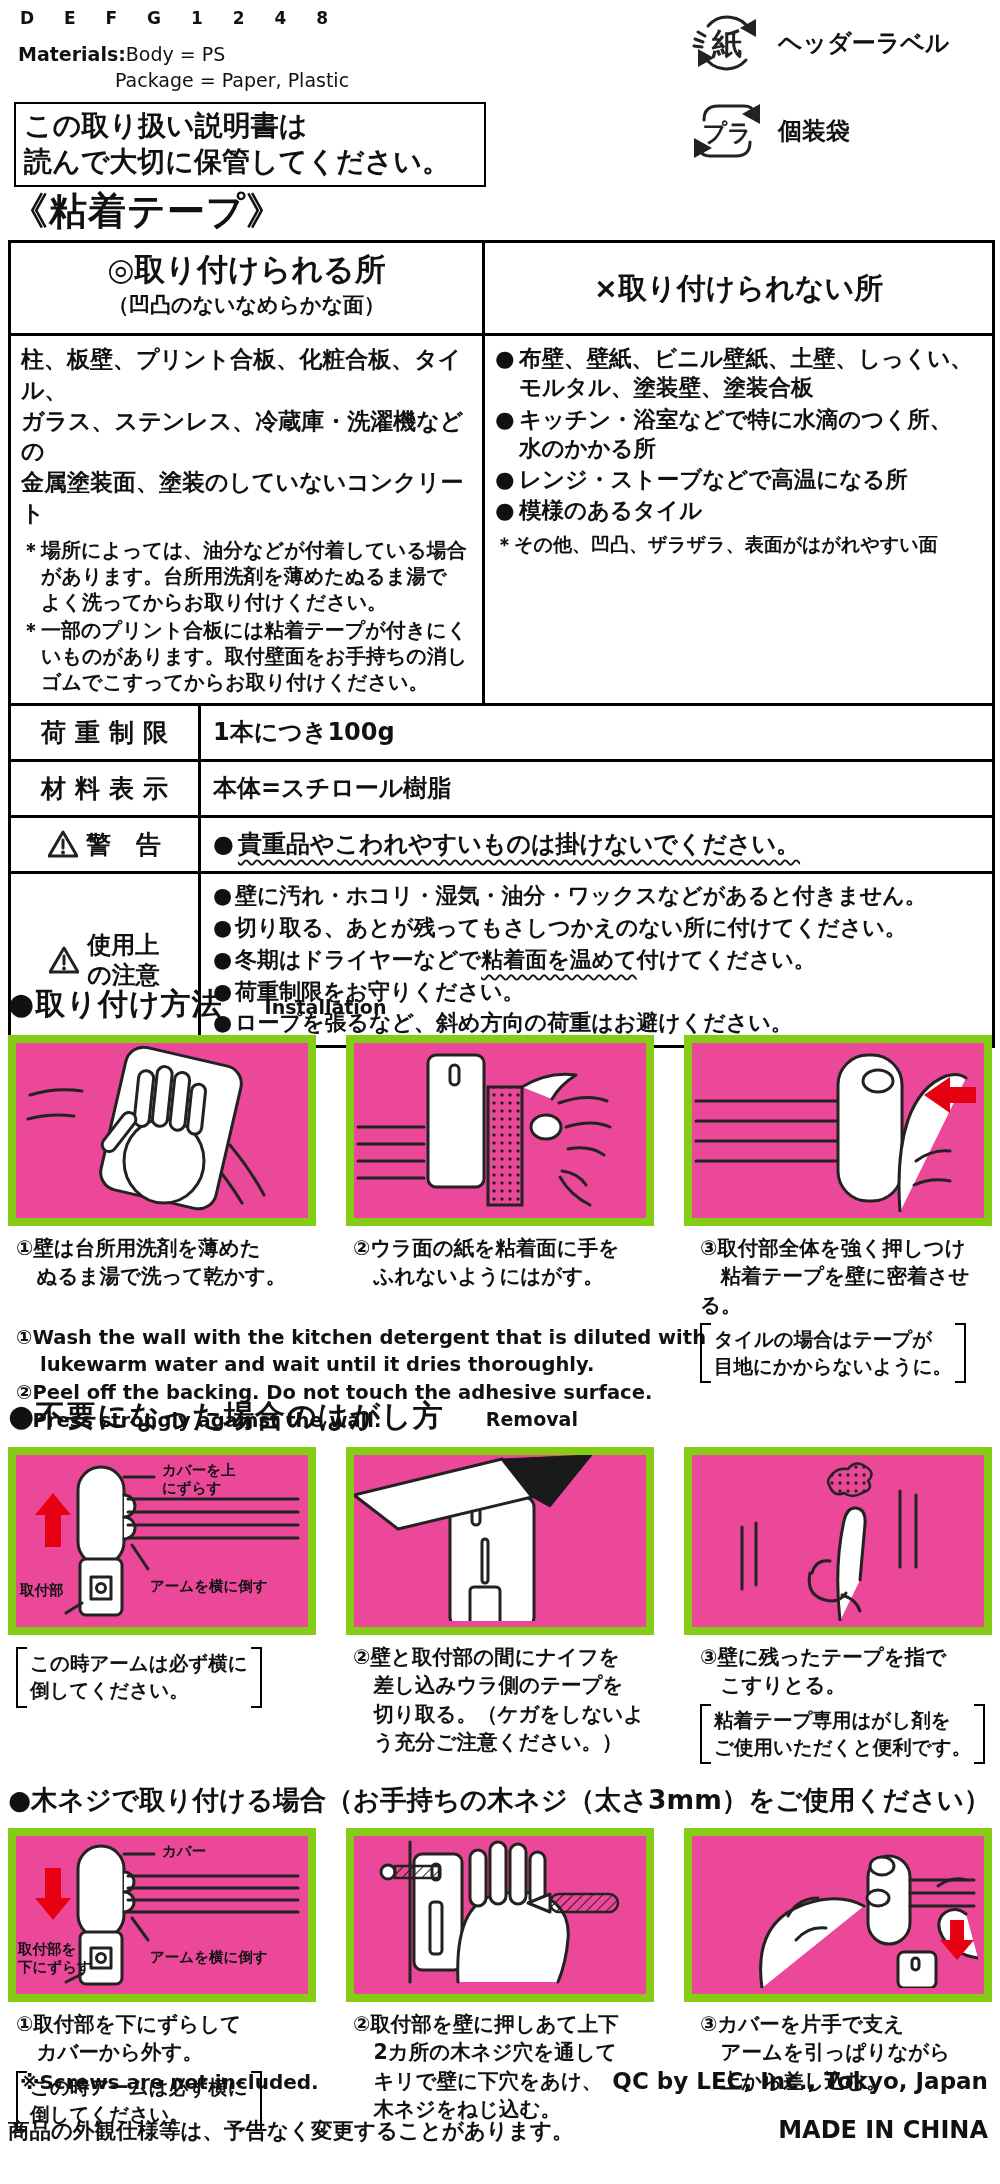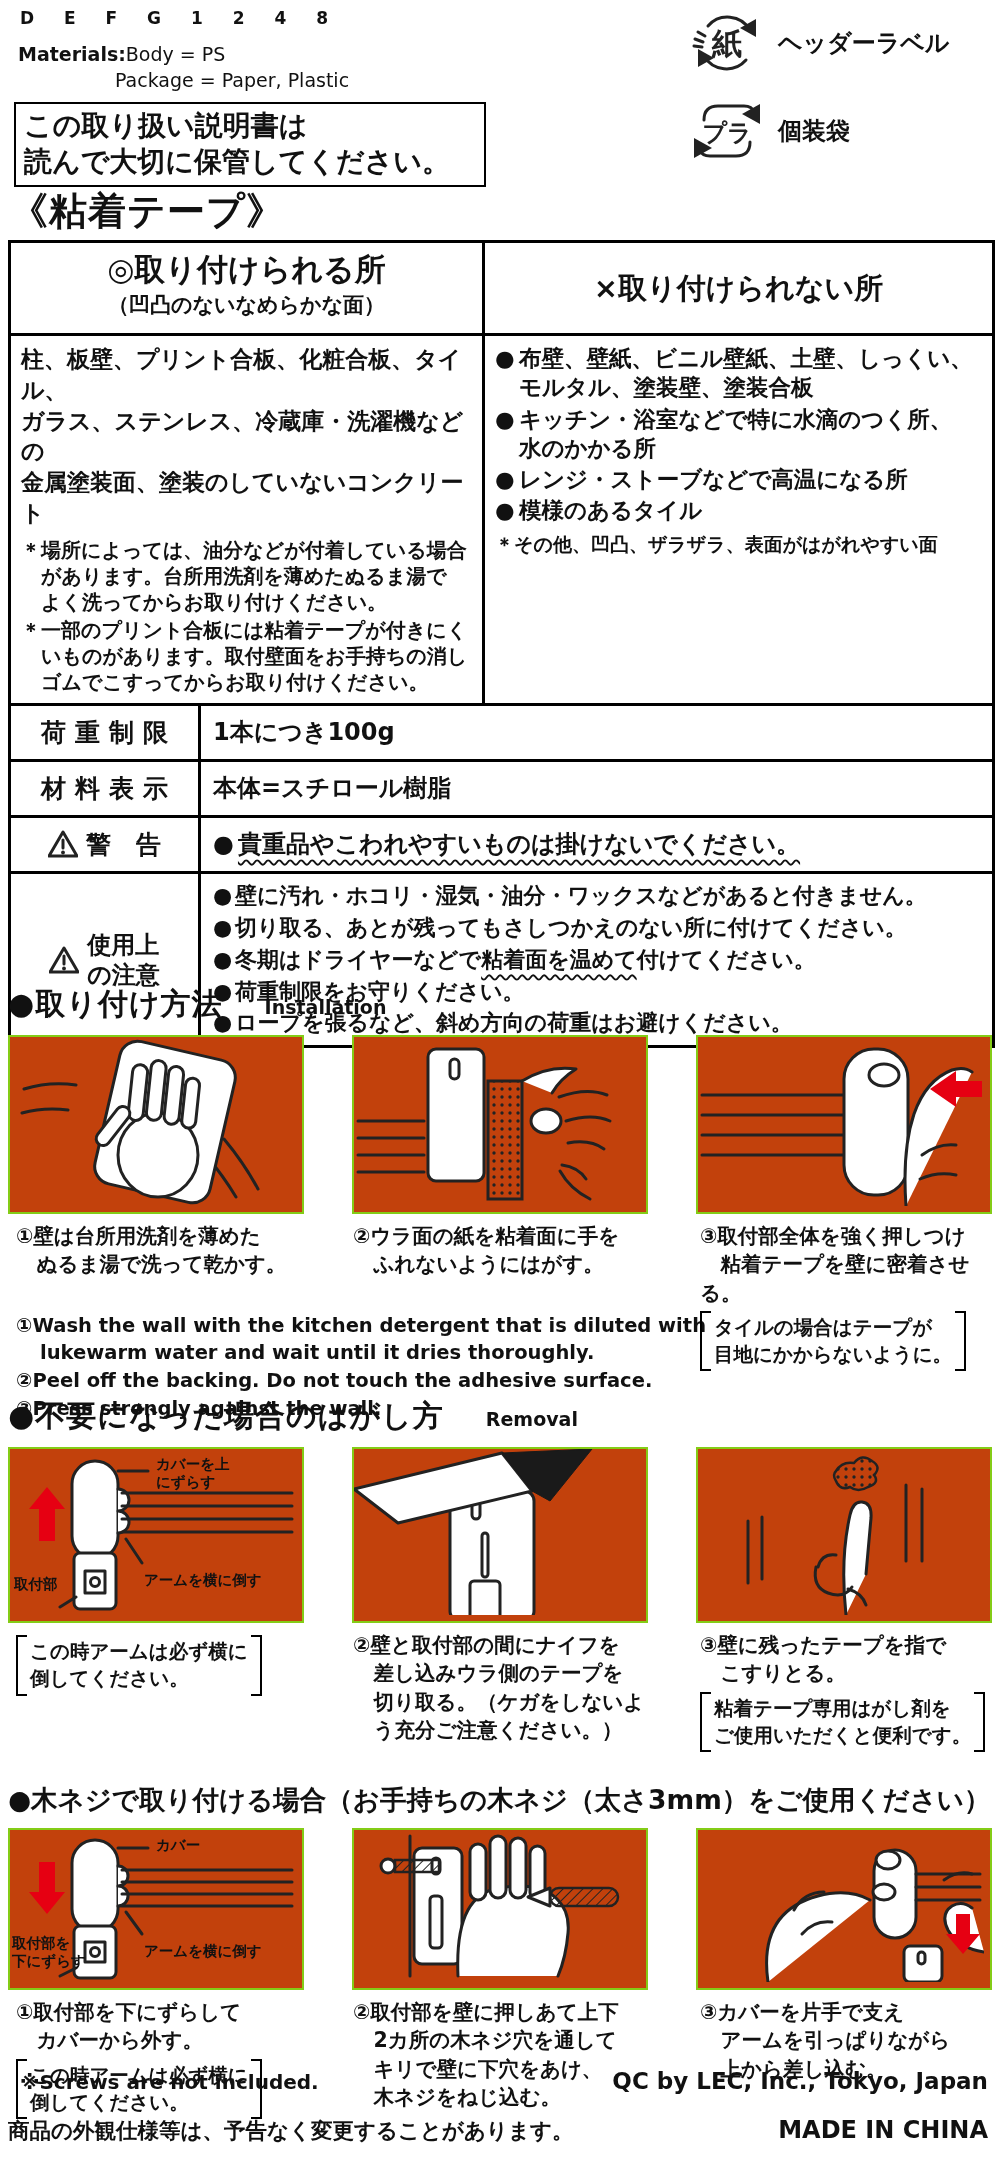--- a/index.html
+++ b/index.html
@@ -52,21 +52,21 @@
   .c-item .blt{flex:0 0 22px;}
   .cau-lab{font-size:24px;font-weight:700;line-height:1.25;text-align:left;}
 
   
   .sec{position:absolute;left:8px;width:984px;}
   .sec-head{display:flex;align-items:baseline;}
   .sec-head .jp{font-size:30px;font-weight:700;letter-spacing:1px;}
   .sec-head .en{font-size:19px;font-weight:700;margin-left:42px;}
   .sec-head.small .jp{font-size:26.5px;letter-spacing:0;}
   .figrow{display:flex;justify-content:space-between;margin-top:10px;}
-  .fig{border:2px solid #84cc16;position:relative;background:#c2410c;overflow:hidden;}
+  .fig{border:8px solid #84cc16;position:relative;background:#ec4899;overflow:hidden;}
   .fig svg{display:block;}
   .fig-lbl{position:absolute;font-size:14.5px;font-weight:700;line-height:1.25;}
   .cap-row{display:flex;margin-top:8px;}
   .cap{font-size:20.5px;font-weight:700;line-height:1.38;}
   .cap.c1{width:345px;padding-left:8px;box-sizing:border-box;}
   .cap.c2{width:347px;}
   .cap.c3{width:292px;}
   .bracket{position:relative;display:inline-block;padding:3px 14px;margin-top:4px;
            font-size:19.5px;font-weight:700;line-height:1.4;}
   .bracket::before{content:"";position:absolute;left:0;top:0;bottom:0;width:9px;

